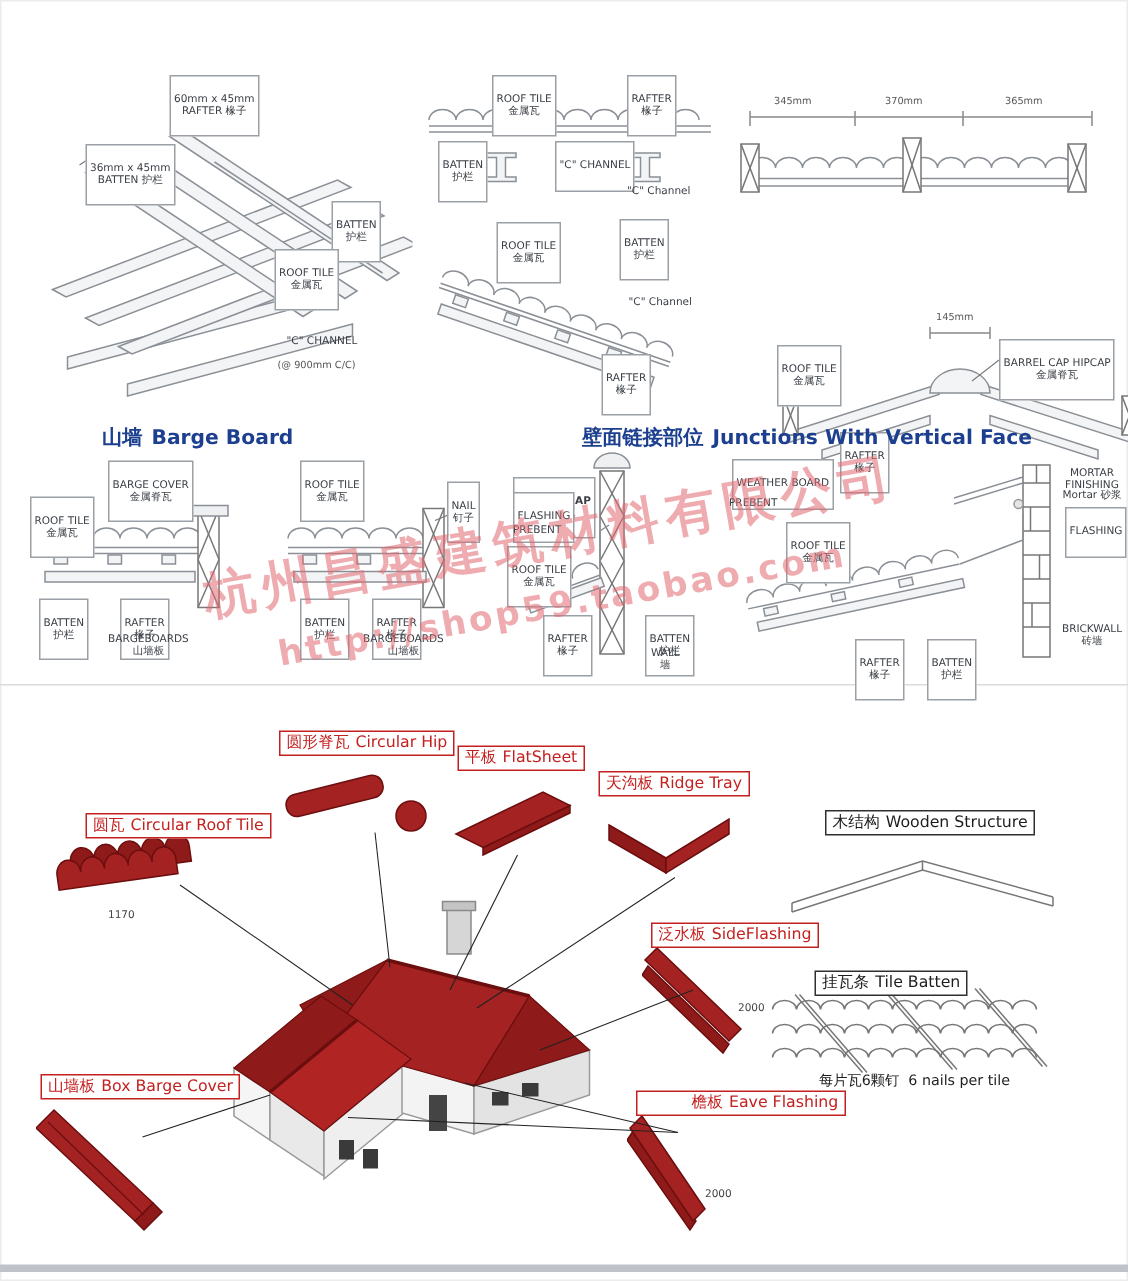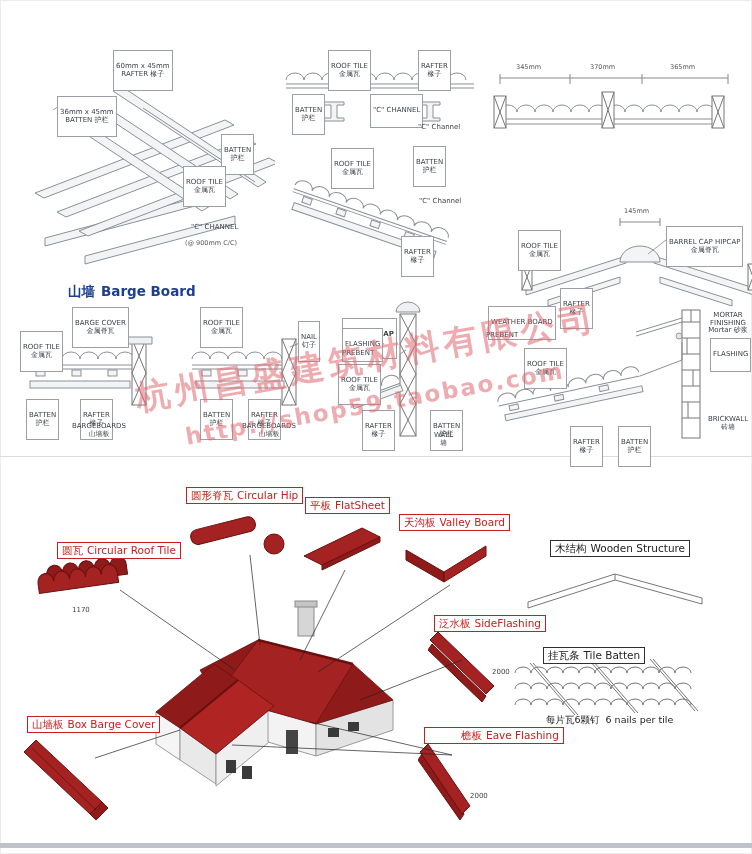--- a/index.html
+++ b/index.html
@@ -28,20 +28,23 @@
   .leaders{position:absolute;left:0;top:460px;z-index:4;pointer-events:none;}
 </style>
 </head>
 <body>
 
 <div class="page">
 
   <h2 class="sec-title" style="left:68px;top:283px;">
     <span>山墙</span><span class="en">Barge Board</span>
   </h2>
+  <h2 class="sec-title" style="left:388px;top:283px;">
+    <span>壁面链接部位</span><span class="en">Junctions With Vertical Face</span>
+  </h2>
 
   <div class="panel" style="left:25px;top:48px;width:250px;height:218px;">
     <svg width="250" height="218" viewBox="0 0 250 218">
       <g stroke="#8b9097" fill="#f3f4f6" stroke-width="1">
         <path d="M20,190 l150,-40 l0,8 l-150,40 z"></path>
         <path d="M60,208 l150,-40 l0,8 l-150,40 z"></path>
         <path d="M10,145 L200,72 l9,5 L19,150 z"></path>
         <path d="M32,164 L222,91 l9,5 L41,169 z"></path>
         <path d="M54,183 L244,110 l9,5 L63,188 z"></path>
         <path d="M40,62 L185,158 l-8,5 L32,67 z"></path>
@@ -472,21 +475,21 @@
   </div>
   <span class="pdim" style="left:470px;top:792px;">2000</span>
 
   <div class="callout" style="left:186px;top:487px;text-align:right;">
     <span>圆形脊瓦</span><span class="en">Circular Hip</span>
   </div>
   <div class="callout" style="left:305px;top:497px;">
     <span>平板</span><span class="en">FlatSheet</span>
   </div>
   <div class="callout" style="left:399px;top:514px;">
-    <span>天沟板</span><span class="en">Valley Board</span>
+    <span>天沟板</span><span class="en">Ridge Tray</span>
   </div>
   <div class="callout" style="left:57px;top:542px;">
     <span>圆瓦</span><span class="en">Circular Roof Tile</span>
   </div>
   <div class="callout dark" style="left:550px;top:540px;">
     <span>木结构</span><span class="en">Wooden Structure</span>
   </div>
   <div class="callout" style="left:434px;top:615px;">
     <span>泛水板</span><span class="en">SideFlashing</span>
   </div>

